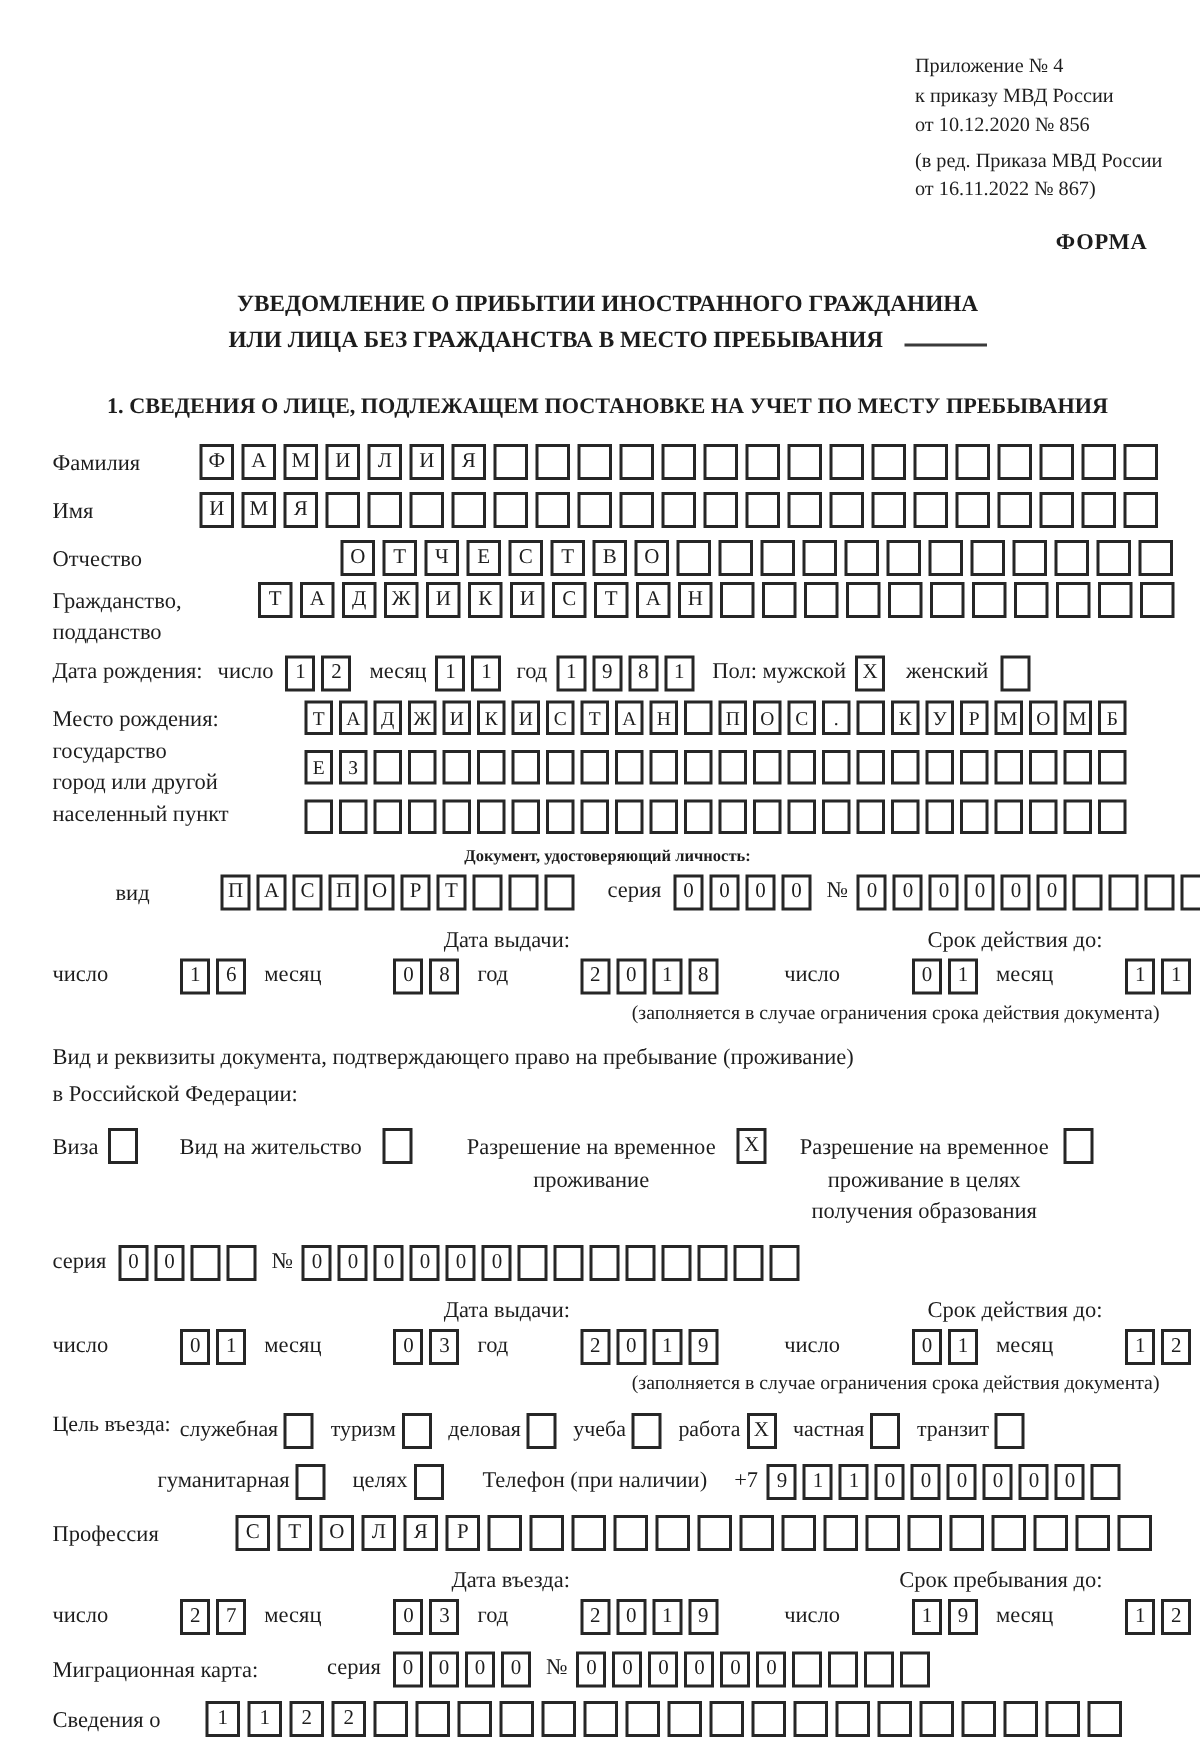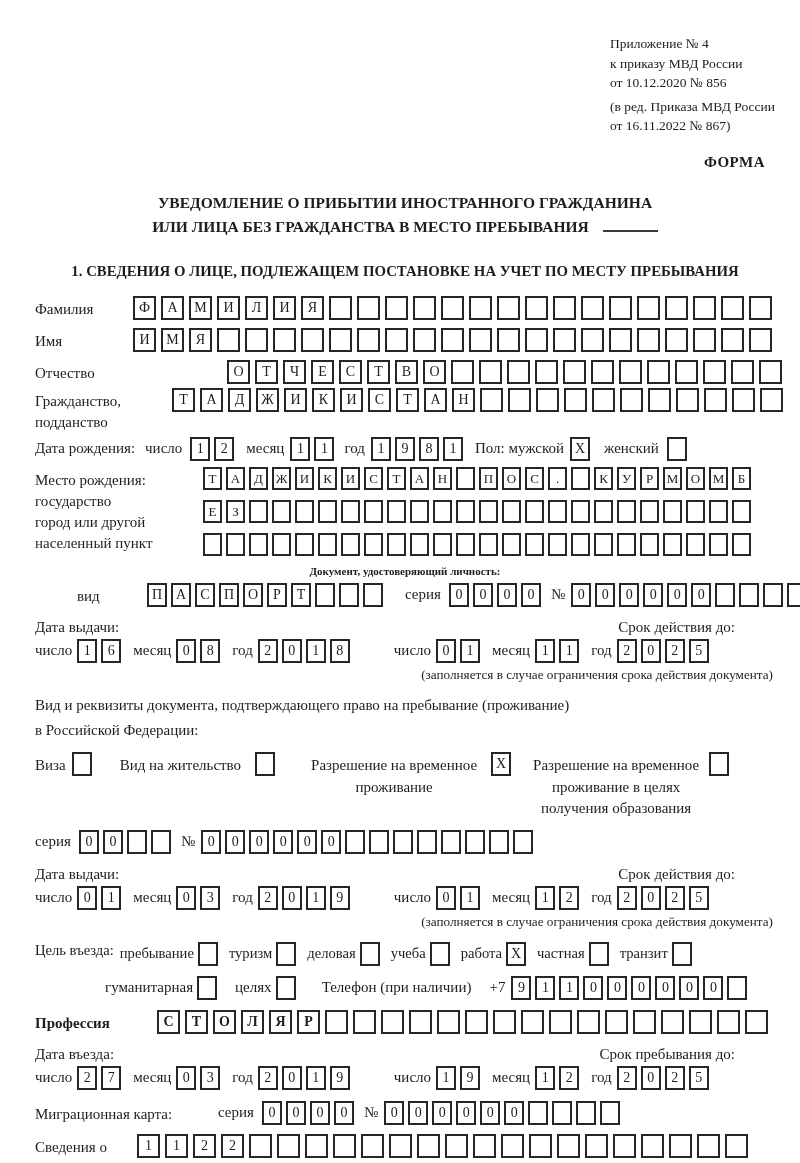--- a/index.html
+++ b/index.html
@@ -30,26 +30,26 @@
   .bx.lg{width:23px;margin-right:5px;}
   .bx.sm{width:19px;height:23px;margin-right:4px;font-size:13px;line-height:19px;}
 
   
   .inline-lbl{padding-top:3px;white-space:nowrap;}
   .mr6{margin-right:6px;} .mr8{margin-right:8px;} .mr10{margin-right:10px;}
   .ml8{margin-left:8px;}
 
   
   .dhead{display:flex;margin-top:10px;font-size:15px;}
-  .dhead .dleft{width:345px;text-align:left;}
+  .dhead .dleft{width:345px;text-align:right;}
   .dhead .dright{flex:1;text-align:right;padding-right:40px;}
   .drow{display:flex;align-items:flex-start;margin-top:3px;}
   .dgroup{display:flex;align-items:flex-start;white-space:nowrap;}
   .dgroup .dlbl{padding-top:3px;margin-right:5px;}
-  .dgroup .dpart{margin-right:8px;}
+  .dgroup .dpart{margin-right:8px;margin-left:43px;}
   .dright-group{margin-left:32px;}
   .note-right{text-align:right;font-size:13.2px;margin-top:2px;padding-right:2px;}
 
   
   .intro{margin-top:10px;line-height:1.7;}
   .res-row{display:flex;align-items:flex-start;margin-top:8px;}
   .res-opt{display:flex;align-items:flex-start;}
   .res-lbl{text-align:center;line-height:1.45;padding-top:3px;}
   .res-lbl.left1{text-align:left;}
 
@@ -232,21 +232,21 @@
       <span class="dpart boxes"><span class="bx">1</span><span class="bx">2</span></span>
       <span class="dlbl">год</span>
       <span class="dpart boxes"><span class="bx">2</span><span class="bx">0</span><span class="bx">2</span><span class="bx">5</span></span>
     </div>
   </div>
   <div class="note-right">(заполняется в случае ограничения срока действия документа)</div>
 
   <div class="purpose-row">
     <span class="olbl mr6">Цель въезда:</span>
     <span class="opt">
-        <span class="olbl">пребывание</span>
+        <span class="olbl">служебная</span>
         <span class="boxes"><span class="bx"></span></span>
       </span>
     <span class="opt">
         <span class="olbl">туризм</span>
         <span class="boxes"><span class="bx"></span></span>
       </span>
     <span class="opt">
         <span class="olbl">деловая</span>
         <span class="boxes"><span class="bx"></span></span>
       </span>
@@ -274,21 +274,21 @@
       </span>
     <span class="opt" style="margin-right:22px;">
         <span class="olbl">целях</span>
         <span class="boxes"><span class="bx"></span></span>
       </span>
     <span class="inline-lbl" style="margin-right:18px;">Телефон (при наличии)</span>
     <span class="inline-lbl mr6">+7</span>
     <span class="boxes"><span class="bx">9</span><span class="bx">1</span><span class="bx">1</span><span class="bx">0</span><span class="bx">0</span><span class="bx">0</span><span class="bx">0</span><span class="bx">0</span><span class="bx">0</span><span class="bx"></span></span>
   </div>
 
-  <div class="frow" style="margin-top:8px;font-weight:bold;">
+  <div class="frow" style="margin-top:8px;">
     <div class="lbl wlbl-prof">Профессия</div>
     <div class="boxes"><span class="bx lg">С</span><span class="bx lg">Т</span><span class="bx lg">О</span><span class="bx lg">Л</span><span class="bx lg">Я</span><span class="bx lg">Р</span><span class="bx lg"></span><span class="bx lg"></span><span class="bx lg"></span><span class="bx lg"></span><span class="bx lg"></span><span class="bx lg"></span><span class="bx lg"></span><span class="bx lg"></span><span class="bx lg"></span><span class="bx lg"></span><span class="bx lg"></span><span class="bx lg"></span><span class="bx lg"></span><span class="bx lg"></span><span class="bx lg"></span><span class="bx lg"></span></div>
   </div>
 
   <div class="dhead">
     <div class="dleft">Дата въезда:</div>
     <div class="dright">Срок пребывания до:</div>
   </div>
   <div class="drow">
     <div class="dgroup">

